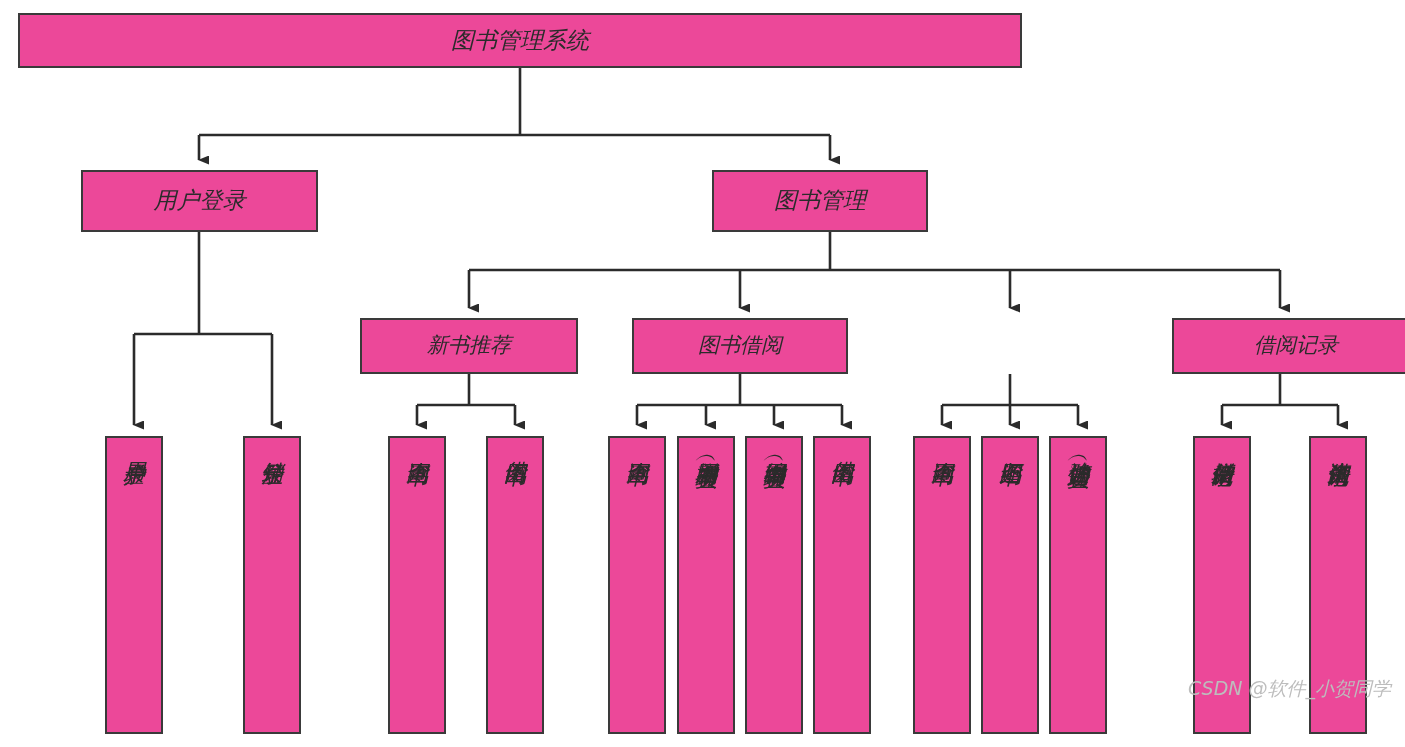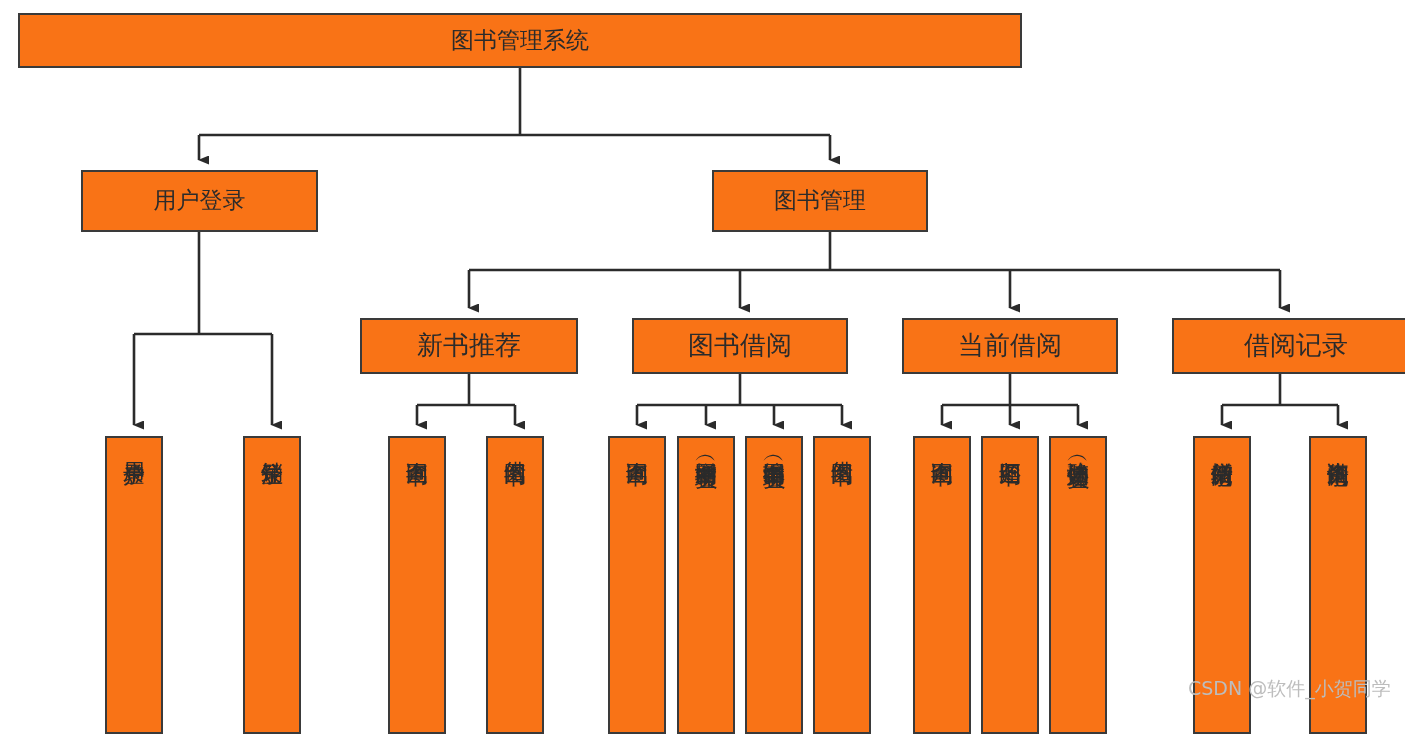--- a/index.html
+++ b/index.html
@@ -9,36 +9,37 @@
     font-family:"DejaVu Sans","Liberation Sans",sans-serif;
     overflow:hidden;
   }
   #canvas{position:relative;width:1405px;height:747px;}
 
   svg.edges{position:absolute;left:0;top:0;width:1405px;height:747px;}
 
   .node{
     position:absolute;
     box-sizing:border-box;
-    background:#f97316;
+    background:#ec4899;
     border:2px solid #3a3a3a;
     display:flex;
     align-items:center;
     justify-content:center;
     color:#2b2b2b;
+    font-style:italic;
   }
   .node .lbl{
     display:block;
     text-align:center;
     line-height:1.12;
     white-space:nowrap;
   }
   .node.h .lbl{font-size:23px;}
   .node.root .lbl{font-size:23px;}
-  .node.mid .lbl{font-size:26px;}
+  .node.mid .lbl{font-size:21px;}
 
   
   .node.leaf{
     padding:6px 0;
     align-items:flex-start;
     justify-content:center;
   }
   .node.leaf .lbl{
     writing-mode:vertical-rl;
     text-orientation:upright;
@@ -49,20 +50,21 @@
   }
 
   .watermark{
     position:absolute;
     left:1188px;top:676px;
     font-size:19px;
     color:#bdbdbd;
     white-space:nowrap;
     pointer-events:none;
     font-family:"DejaVu Sans","Liberation Sans",sans-serif;
+    font-style:italic;
   }
 </style>
 </head>
 <body>
 
 <div id="canvas">
 
   <svg class="edges" viewBox="0 0 1405 747" xmlns="http://www.w3.org/2000/svg">
     <defs>
       <marker id="arw" markerWidth="9" markerHeight="11" refX="4.5" refY="10" orient="auto" markerUnits="userSpaceOnUse">
@@ -126,23 +128,20 @@
   </div>
 
   <div class="node mid" style="left:360px;top:318px;width:218px;height:56px;">
     <span class="lbl">新书推荐</span>
   </div>
 
   <div class="node mid" style="left:632px;top:318px;width:216px;height:56px;">
     <span class="lbl">图书借阅</span>
   </div>
 
-  <div class="node mid" style="left:902px;top:318px;width:216px;height:56px;">
-    <span class="lbl">当前借阅</span>
-  </div>
 
   <div class="node mid" style="left:1172px;top:318px;width:248px;height:56px;">
     <span class="lbl">借阅记录</span>
   </div>
 
   <div class="node leaf" style="left:105px;top:436px;width:58px;height:298px;">
     <span class="lbl">用户登录</span>
   </div>
   <div class="node leaf" style="left:243px;top:436px;width:58px;height:298px;">
     <span class="lbl">注销登录</span>

